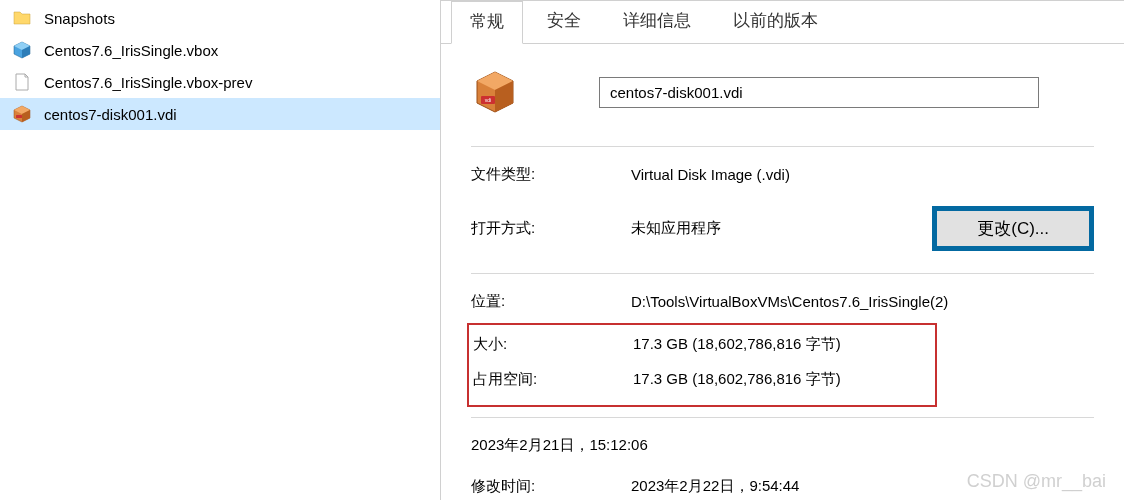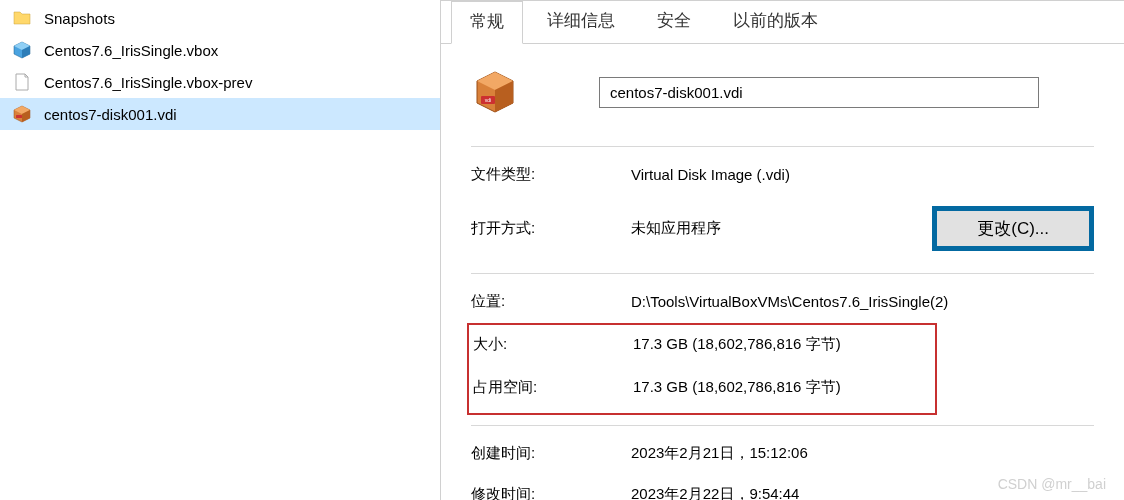--- a/index.html
+++ b/index.html
@@ -127,28 +127,28 @@
       cursor: default;
       margin-left: 50px;
     }
     .highlight-box {
       border: 2px solid #c73030;
       padding: 10px 0 2px 0;
       margin: -10px 0 10px -4px;
       padding-left: 4px;
       width: 470px;
     }
-    .highlight-box .prop-row { margin-bottom: 24px; }
+    .highlight-box .prop-row { margin-bottom: 16px; }
     .highlight-box .prop-row:last-child { margin-bottom: 14px; }
     .watermark {
       position: absolute;
       bottom: 8px;
       right: 18px;
       color: #d0d0d0;
-      font-size: 14px;
+      font-size: 18px;
       font-family: Arial, sans-serif;
     }
   </style>
 </head>
 <body>
 
 <div class="container">
 
   <div class="file-list">
     <div class="file-item">
@@ -187,22 +187,22 @@
           <rect x="4" y="11" width="6" height="3" fill="#c33" rx="0.5"></rect>
         </svg>
       </span>
       <span class="file-name">centos7-disk001.vdi</span>
     </div>
   </div>
 
   <div class="props-panel">
     <div class="tabs">
       <div class="tab active">常规</div>
+      <div class="tab">安全</div>
       <div class="tab">详细信息</div>
-      <div class="tab">安全</div>
       <div class="tab">以前的版本</div>
     </div>
 
     <div class="tab-content">
       <div class="header-row">
         <span class="big-icon">
           <svg viewBox="0 0 48 48" width="48" height="48">
             <polygon points="24,4 42,13 42,35 24,44 6,35 6,13" fill="#d9813a" stroke="#9a4d14" stroke-width="1"></polygon>
             <polygon points="24,4 42,13 24,22 6,13" fill="#f2a865"></polygon>
             <polygon points="24,22 42,13 42,35 24,44" fill="#b85f1f"></polygon>
@@ -240,21 +240,20 @@
         </div>
         <div class="prop-row">
           <span class="prop-label">占用空间:</span>
           <span class="prop-value">17.3 GB (18,602,786,816 字节)</span>
         </div>
       </div>
 
       <hr class="divider">
 
       <div class="prop-row">
-        <span class="prop-label">创建时间:</span>
         <span class="prop-value">2023年2月21日，15:12:06</span>
       </div>
 
       <div class="prop-row" style="margin-bottom:12px">
         <span class="prop-label">修改时间:</span>
         <span class="prop-value">2023年2月22日，9:54:44</span>
       </div>
     </div>
   </div>
 </div>

